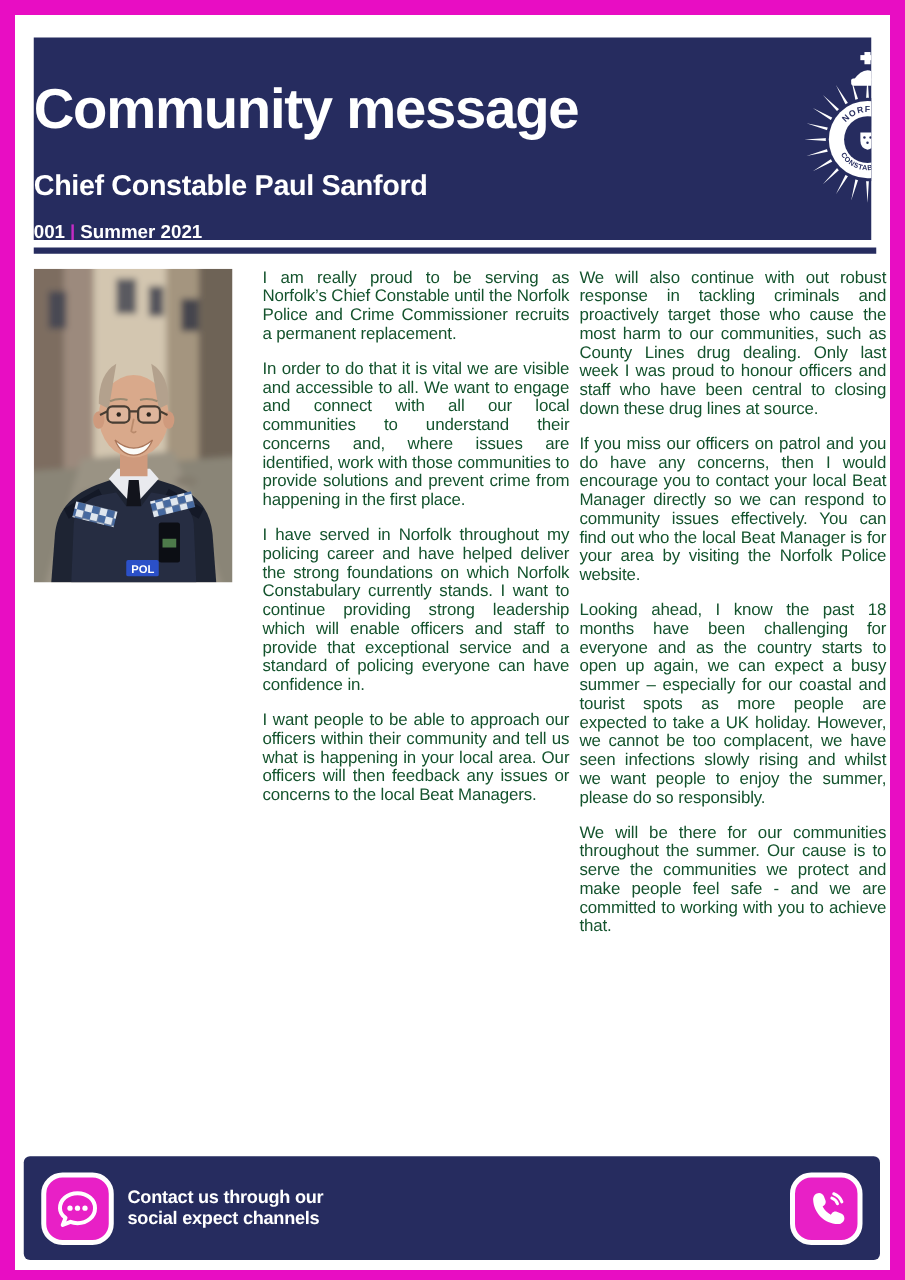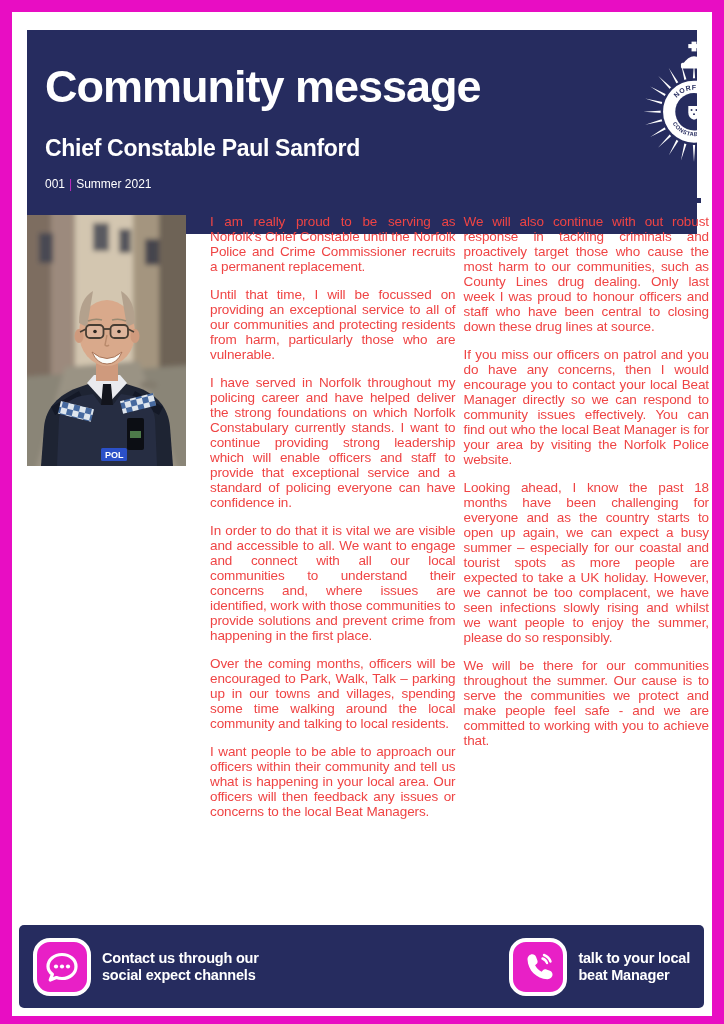--- a/index.html
+++ b/index.html
@@ -4,47 +4,47 @@
 <style>
   * { margin:0; padding:0; box-sizing:border-box; }
   html,body { background:#ffffff; }
   body { font-family:"Liberation Sans", sans-serif; }
 
   .page { position:relative; width:724px; height:1024px; background:#E80DC3; overflow:hidden; }
   .inner { position:absolute; left:12px; top:12px; right:12px; bottom:8px; background:#ffffff; }
 
   
   .masthead {
-    position:absolute; left:15px; top:18px; width:670px; height:204px;
-    background:#262C5F; color:#ffffff; padding-left:18px; overflow:hidden;
+    position:absolute; left:15px; top:18px; width:670px; height:162px;
+    background:#262C5F; color:#ffffff; overflow:hidden;
   }
   .masthead .title {
     margin-top:34px; font-size:45px; font-weight:bold; letter-spacing:-1px; line-height:1;
   }
   .masthead .subtitle {
     margin-top:26px; font-size:23px; font-weight:bold; letter-spacing:-0.3px;
   }
-  .issue-line { margin-top:15px; font-size:12px; font-weight:normal; }
+  .issue-line { margin-top:15px; font-size:15px; font-weight:bold; }
   .issue-line .sep { color:#C32CC4; padding:0 4px; }
 
   .badge-wrap { position:absolute; right:-50px; top:10px; width:106px; height:145px; }
 
   .divider { position:absolute; left:15px; top:186px; width:674px; height:5px; background:#262C5F; }
 
   
   .photo { position:absolute; left:15px; top:203px; width:159px; height:251px; overflow:hidden; }
 
   
   .columns {
     position:absolute; left:198px; top:202px; width:499px;
     display:flex; gap:8px;
   }
   .col { flex:1; }
   .para {
-    font-size:13.5px; line-height:15px; color:#ef4444;
+    font-size:13.5px; line-height:15px; color:#14532d;
     text-align:justify; margin-bottom:13px; letter-spacing:-0.1px;
   }
 
   
   .footer {
     position:absolute; left:7px; top:913px; width:685px; height:83px;
     background:#262C5F; border-radius:5px;
     display:flex; align-items:center; justify-content:space-between;
     padding:0 14px;
   }
@@ -198,24 +198,22 @@
           <path d="M80,120 L78,130 Q80,132 82,130" stroke="#b98a6c" stroke-width="1.4" fill="none"></path>
 
           <path d="M65,137 Q80,150 95,137 Q90,149 80,149 Q70,149 65,137 Z" fill="#fbfbf8" stroke="#a9765a" stroke-width="1"></path>
         </g>
       </svg>
     </div>
 
     <div class="columns">
       <div class="col">
           <p class="para">I am really proud to be serving as Norfolk’s Chief Constable until the Norfolk Police and Crime Commissioner recruits a permanent replacement.</p>
-          <p class="para">Until that time, I will be focussed on providing an exceptional service to all of our communities and protecting residents from harm, particularly those who are vulnerable.</p>
+          <p class="para">In order to do that it is vital we are visible and accessible to all. We want to engage and connect with all our local communities to understand their concerns and, where issues are identified, work with those communities to provide solutions and prevent crime from happening in the first place.</p>
           <p class="para">I have served in Norfolk throughout my policing career and have helped deliver the strong foundations on which Norfolk Constabulary currently stands. I want to continue providing strong leadership which will enable officers and staff to provide that exceptional service and a standard of policing everyone can have confidence in.</p>
-          <p class="para">In order to do that it is vital we are visible and accessible to all. We want to engage and connect with all our local communities to understand their concerns and, where issues are identified, work with those communities to provide solutions and prevent crime from happening in the first place.</p>
-          <p class="para">Over the coming months, officers will be encouraged to Park, Walk, Talk – parking up in our towns and villages, spending some time walking around the local community and talking to local residents.</p>
           <p class="para">I want people to be able to approach our officers within their community and tell us what is happening in your local area. Our officers will then feedback any issues or concerns to the local Beat Managers.</p>
         </div>
       <div class="col">
           <p class="para">We will also continue with out robust response in tackling criminals and proactively target those who cause the most harm to our communities, such as County Lines drug dealing. Only last week I was proud to honour officers and staff who have been central to closing down these drug lines at source.</p>
           <p class="para">If you miss our officers on patrol and you do have any concerns, then I would encourage you to contact your local Beat Manager directly so we can respond to community issues effectively. You can find out who the local Beat Manager is for your area by visiting the Norfolk Police website.</p>
           <p class="para">Looking ahead, I know the past 18 months have been challenging for everyone and as the country starts to open up again, we can expect a busy summer – especially for our coastal and tourist spots as more people are expected to take a UK holiday. However, we cannot be too complacent, we have seen infections slowly rising and whilst we want people to enjoy the summer, please do so responsibly.</p>
           <p class="para">We will be there for our communities throughout the summer. Our cause is to serve the communities we protect and make people feel safe - and we are committed to working with you to achieve that.</p>
         </div>
     </div>
 
@@ -238,21 +236,17 @@
 
 
       <div class="f-item">
         <div class="f-icon">
           <svg width="40" height="40" viewBox="0 0 40 40">
             <path d="M9.5,12.5 C9.5,9.5 11.8,7.3 14.3,7.3 C16,7.3 17.5,8.3 18.1,9.9 L19.4,13.4 C19.9,14.7 19.5,16.2 18.4,17.1 L17.1,18.2 C18.5,21 20.8,23.3 23.6,24.7 L24.7,23.4 C25.6,22.3 27.1,21.9 28.4,22.4 L31.9,23.7 C33.5,24.3 34.5,25.8 34.5,27.5 C34.5,30 32.3,32.3 29.3,32.2 C18.4,31.7 10,23.4 9.5,12.5 Z" fill="#ffffff"></path>
             <path d="M24.5,11.5 A7,7 0 0 1 29,16" fill="none" stroke="#ffffff" stroke-width="2.4" stroke-linecap="round"></path>
             <path d="M26,8 A11,11 0 0 1 32.5,14.5" fill="none" stroke="#ffffff" stroke-width="2.4" stroke-linecap="round"></path>
           </svg>
         </div>
-        <div class="f-label">
-          <div>talk to your local</div>
-          <div>beat Manager</div>
-        </div>
       </div>
 
     </div>
   </div>
 </div>
 
 </body></html>

